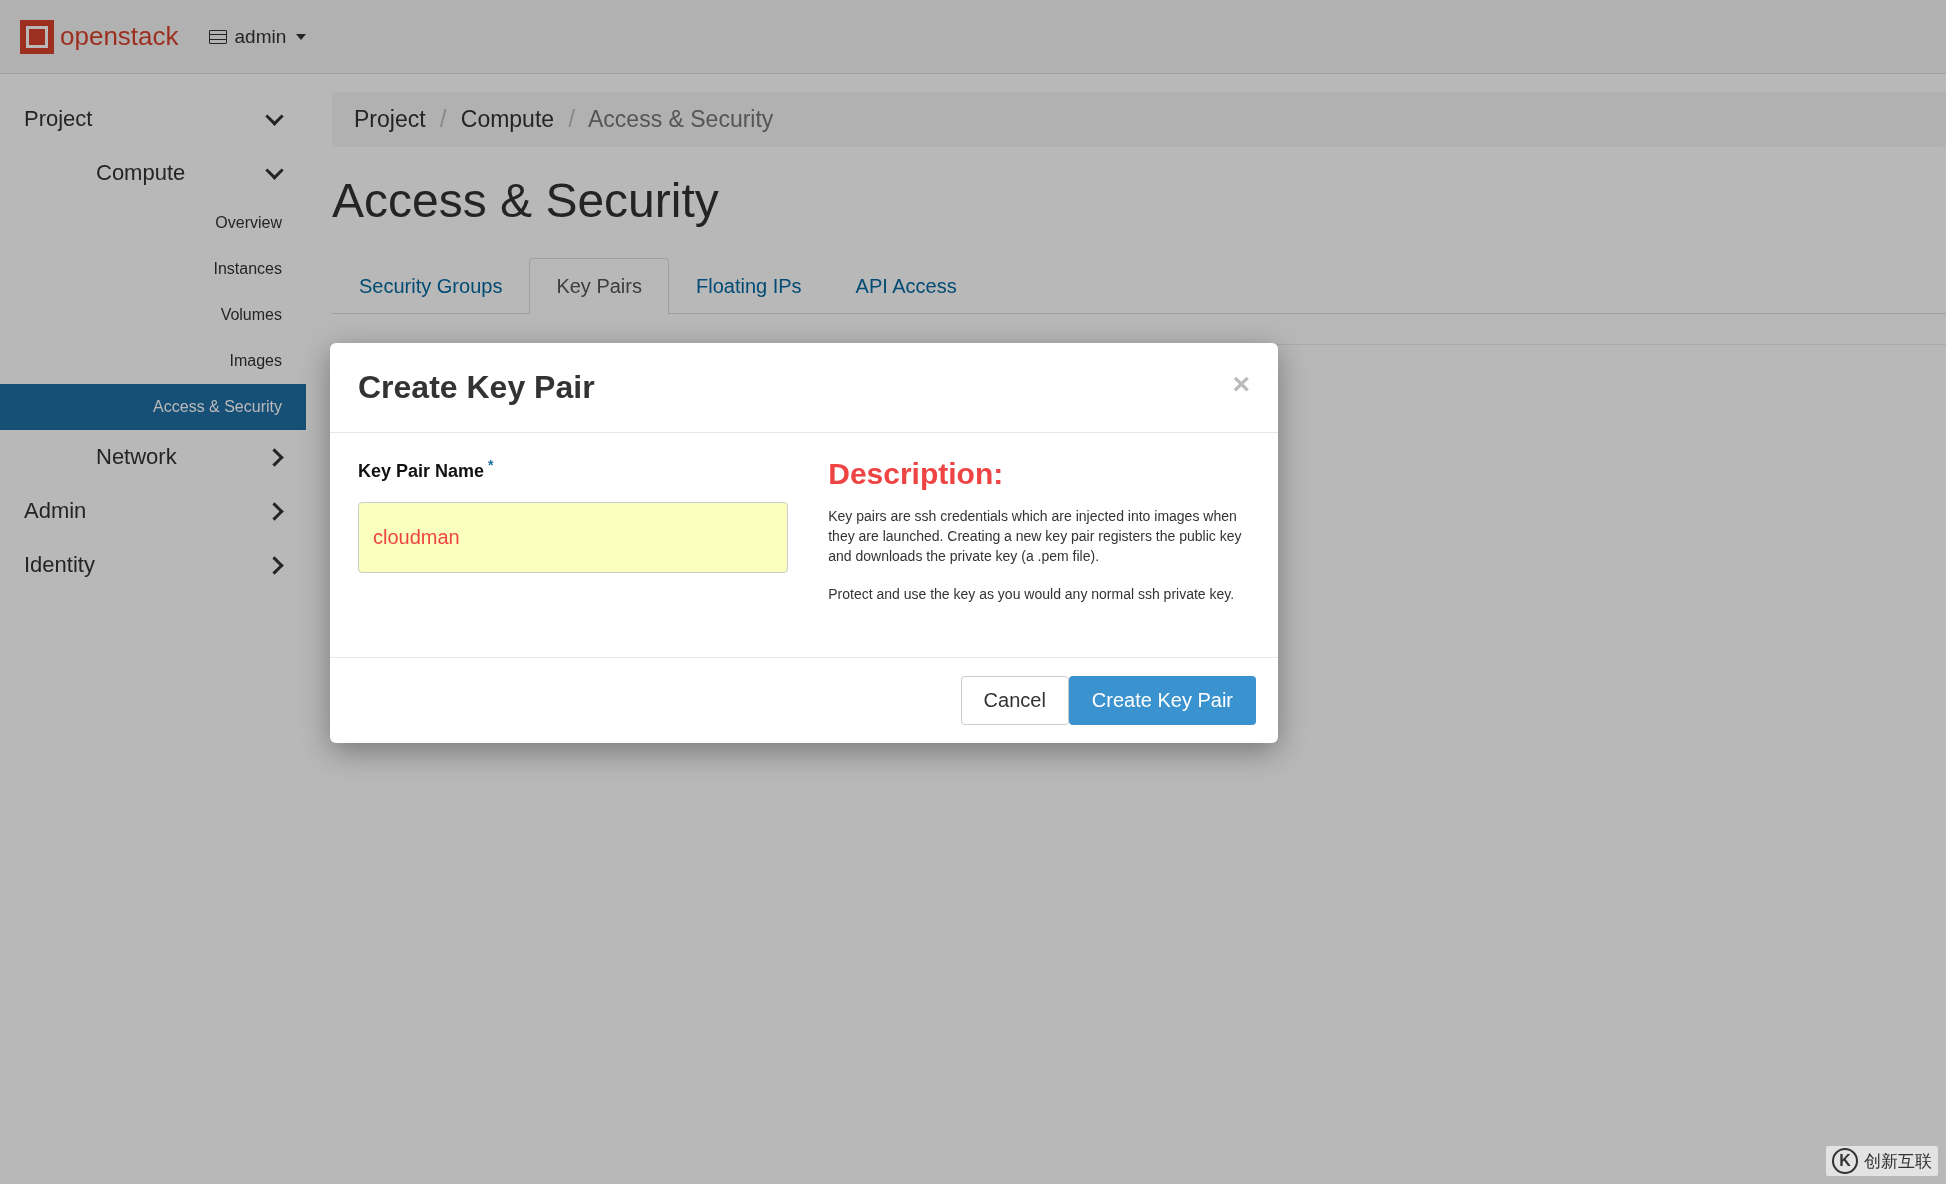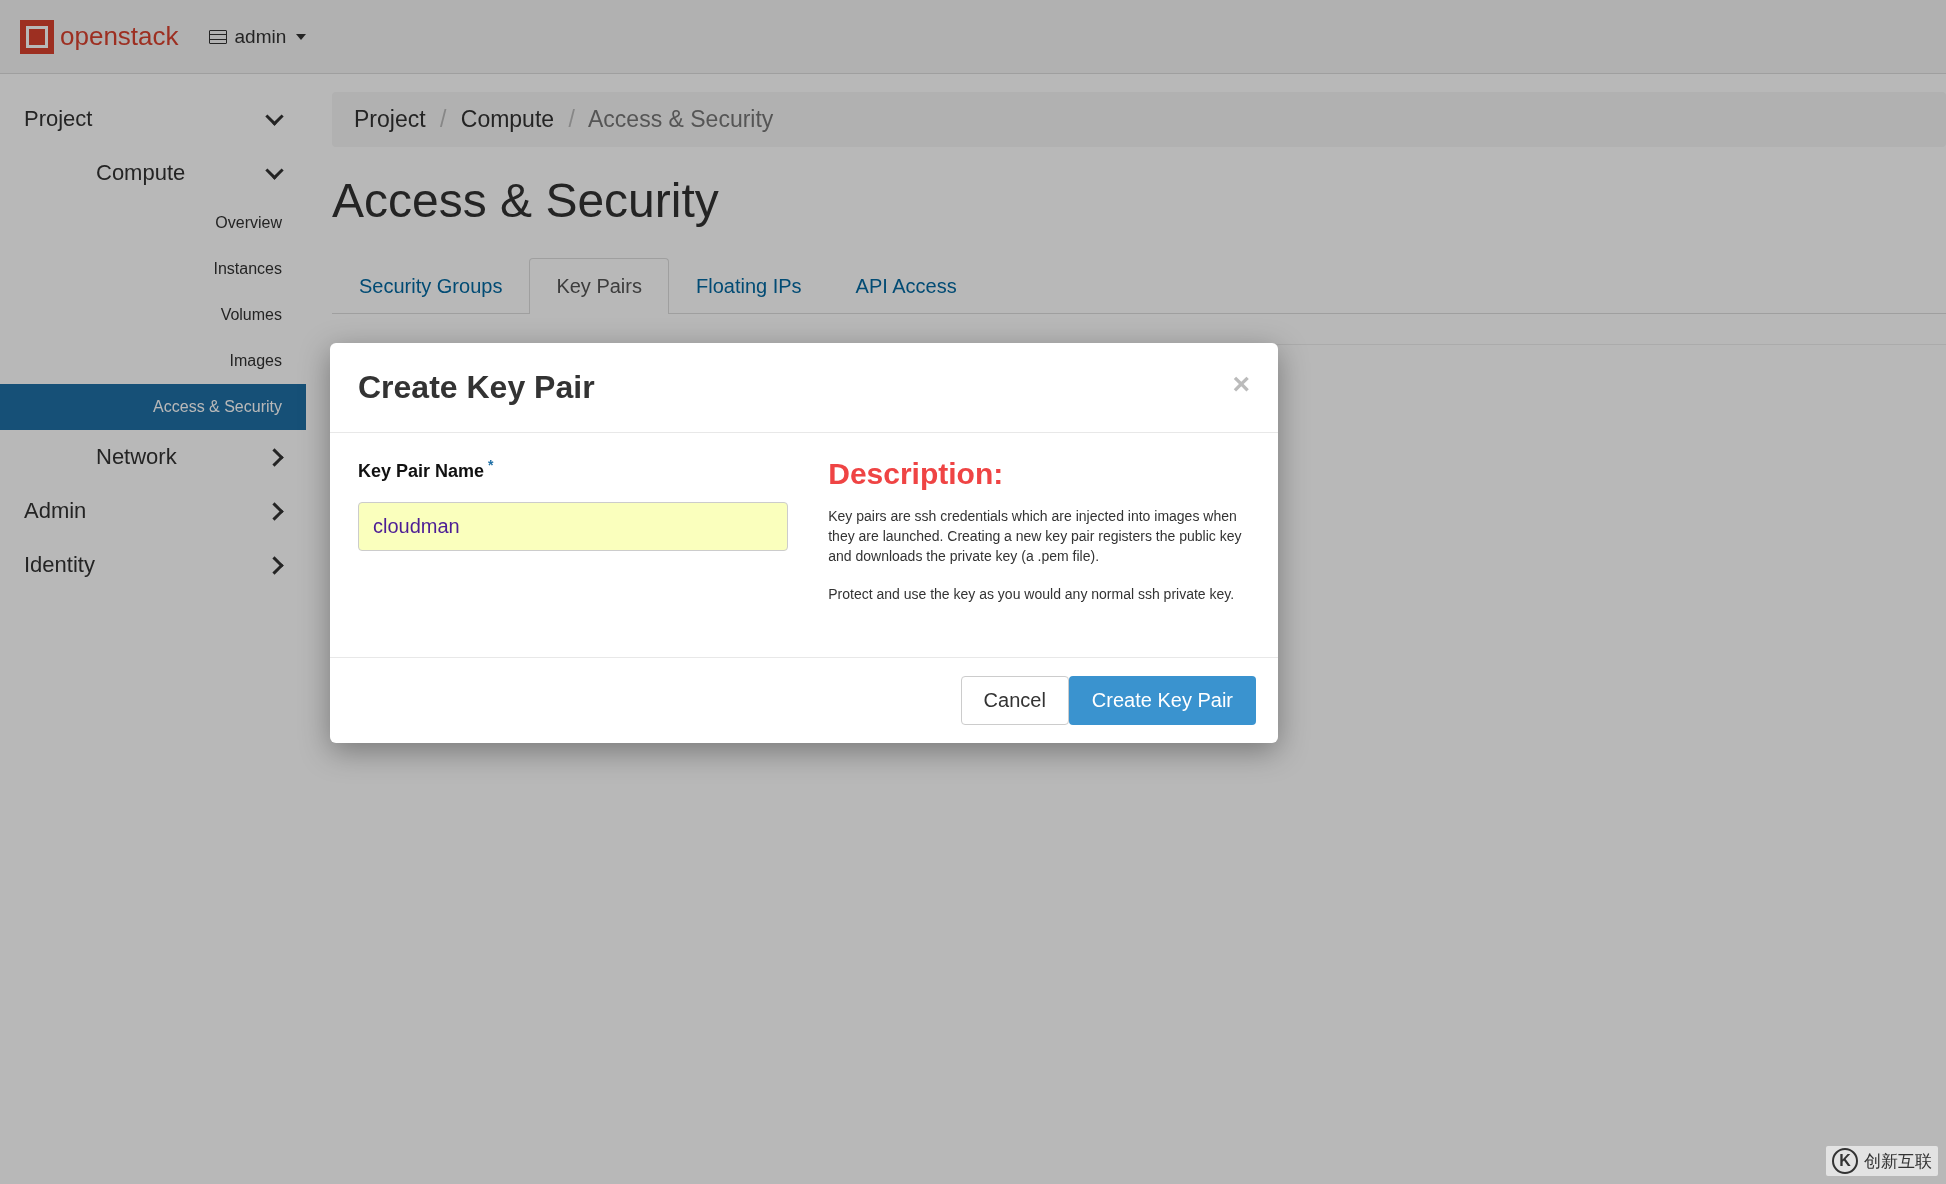--- a/index.html
+++ b/index.html
@@ -130,23 +130,23 @@
     }
     .modal-body { display: flex; gap: 40px; padding: 24px 28px 34px; }
     .mb-left { flex: 1.02; }
     .mb-right { flex: 1; }
     .form-label {
       font-size: 18px; font-weight: 600; color: #111;
       display: inline-block; margin-bottom: 20px;
     }
     .req-mark { color: #1f6fa5; font-weight: 700; margin-left: 4px; vertical-align: super; font-size: 14px; }
     .text-input {
-      width: 100%; padding: 12px 14px; font-size: 20px;
+      width: 100%; padding: 23px 14px; font-size: 20px;
       background: #faffbd;
-      border: 1px solid #ccc; border-radius: 4px; color: #4c1d95;
+      border: 1px solid #ccc; border-radius: 4px; color: #ef4444;
     }
     .desc-title { font-size: 30px; font-weight: 600; margin-bottom: 16px; color: #ef4444; }
     .desc-p { font-size: 14px; color: #333; line-height: 1.42; margin-bottom: 18px; }
     .modal-footer {
       border-top: 1px solid #e8e8e8; padding: 18px 22px;
       display: flex; justify-content: flex-end; gap: 0;
     }
     .btn {
       padding: 12px 22px; font-size: 20px; border-radius: 4px;
       cursor: pointer; border: 1px solid transparent;

